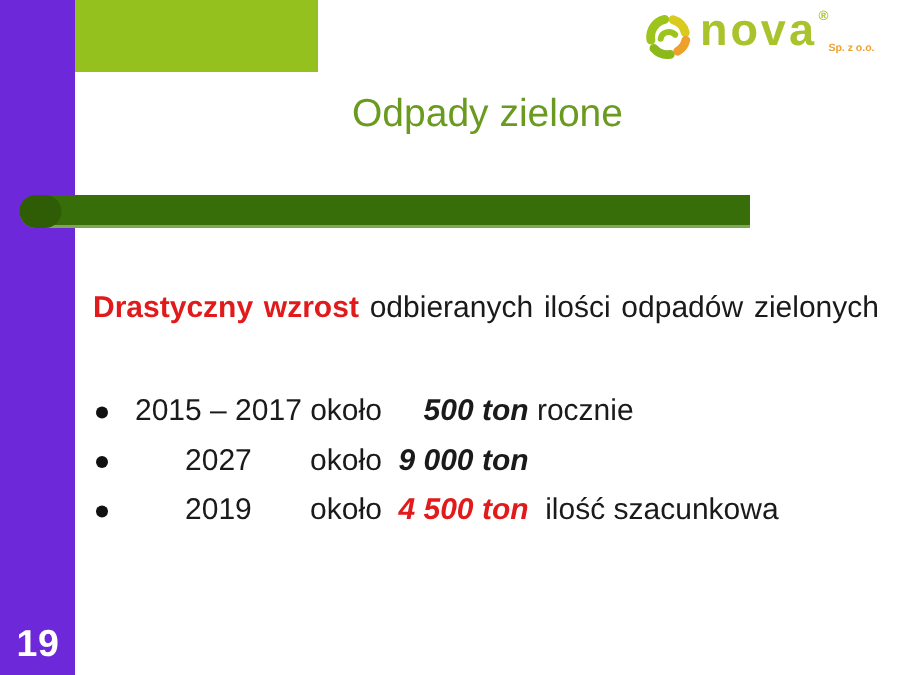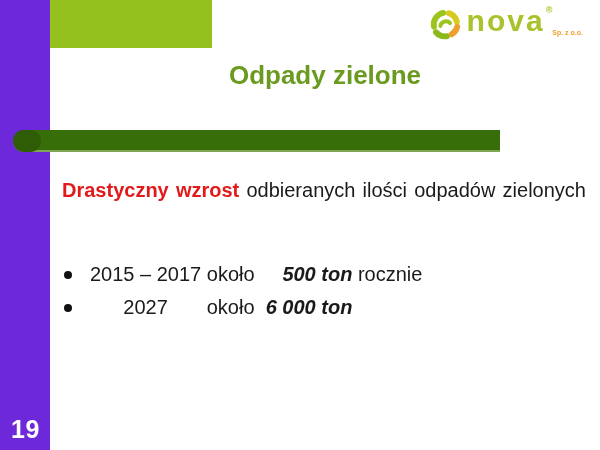--- a/index.html
+++ b/index.html
@@ -24,31 +24,31 @@
   .logo { position: absolute; top: 7px; right: 9px; display: flex; align-items: flex-start; }
   .logo-icon { width: 33px; height: 33px; margin-right: 5px; margin-top: 1px; }
   .logo-textcol { display: flex; flex-direction: row; align-items: flex-end; }
   .logo-brandrow { display: flex; align-items: flex-start; line-height: 1; }
   .brand { font-size: 30px; font-weight: 800; color: #A9C32C; letter-spacing: 2px; line-height: 0.95; }
   .registered { font-size: 9px; color: #A9C32C; font-weight: bold; margin-left: 1px; margin-top: -1px; }
   .logo-sub { font-size: 7px; font-weight: bold; color: #EFA02F; margin-top: 1px; margin-right: 8px; }
 
   
   .title { position: absolute; left: 150px; top: 60px; width: 350px; text-align: center;
-           font-size: 26px; font-weight: bold; color: #6A9A1F; }
+           font-size: 26px; font-weight: normal; color: #6A9A1F; }
 
   
   .divider-bar { position: absolute; left: 13px; top: 130px; width: 487px; height: 20px;
                  background: #386E0A; border-radius: 11px 0 0 11px;
                  border-bottom: 2px solid #7FA653; box-sizing: content-box; }
   .divider-cap { position: absolute; left: 13px; top: 130px; width: 28px; height: 22px;
                  background: #2E5D06; border-radius: 11px; }
 
   
-  .intro { position: absolute; left: 62px; top: 177px; width: 524px;
+  .intro { position: absolute; left: 62px; top: 192px; width: 524px;
            font-size: 20px; color: #1a1a1a; line-height: 27px; }
   .intro-line1 { text-align: justify; text-align-last: justify; }
   .highlight { color: #E11B1B; font-weight: bold; }
 
   
   .bullets { position: absolute; left: 62px; top: 263px; font-size: 20px; color: #1a1a1a; }
   .bullet-row { display: flex; align-items: flex-start; white-space: pre; line-height: 23px; margin-bottom: 10px; }
   .dot { flex: none; width: 8px; height: 8px; border-radius: 50%; background: #111111; margin: 8px 18px 0 2px; }
   .val { font-weight: bold; font-style: italic; }
   .val-red { font-weight: bold; font-style: italic; color: #E11B1B; }
@@ -96,17 +96,21 @@
     </div>
   </div>
 
   <div class="bullets">
     <div class="bullet-row">
       <span class="dot"></span>
       <span><span>2015 – 2017 około     </span><span class="val">500 ton</span><span> rocznie</span></span>
     </div>
     <div class="bullet-row">
       <span class="dot"></span>
-      <span><span>      2027       około  </span><span class="val">6 000 ton</span><span></span></span>
+      <span><span>      2027       około  </span><span class="val">9 000 ton</span><span></span></span>
+    </div>
+    <div class="bullet-row">
+      <span class="dot"></span>
+      <span><span>      2019       około  </span><span class="val-red">4 500 ton</span><span>  ilość szacunkowa</span></span>
     </div>
   </div>
 
 </div>
 
 </body></html>

